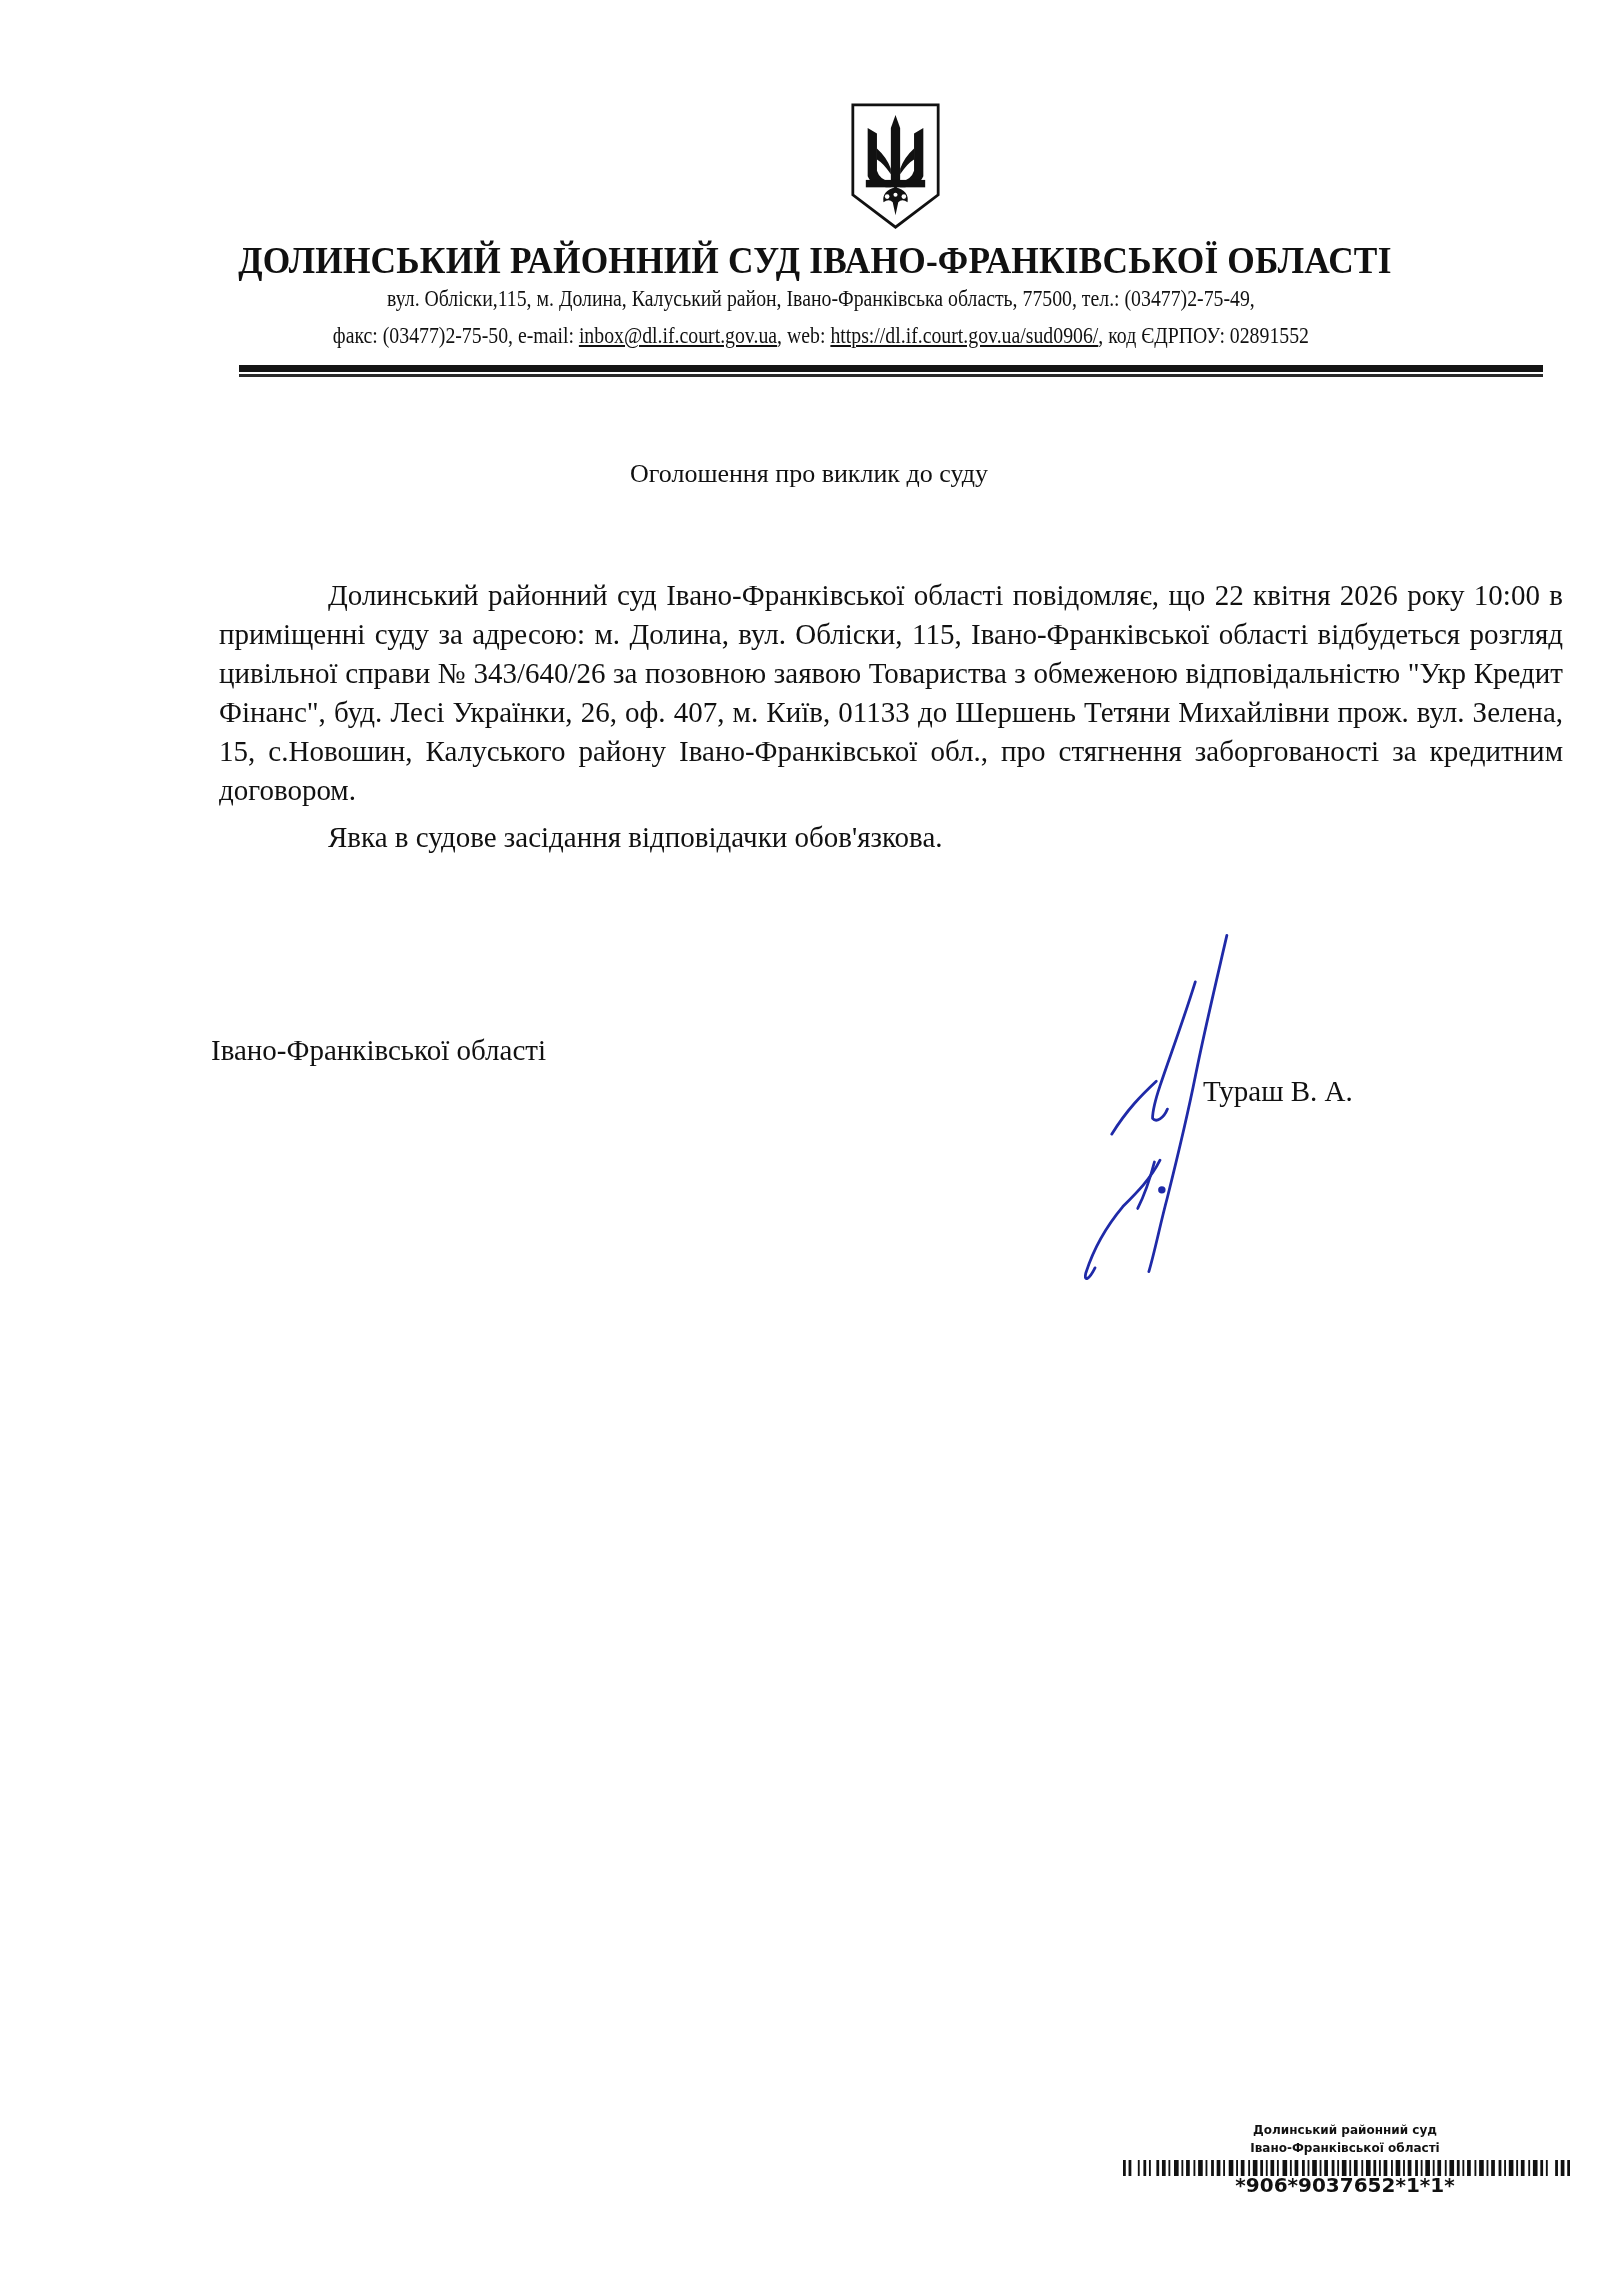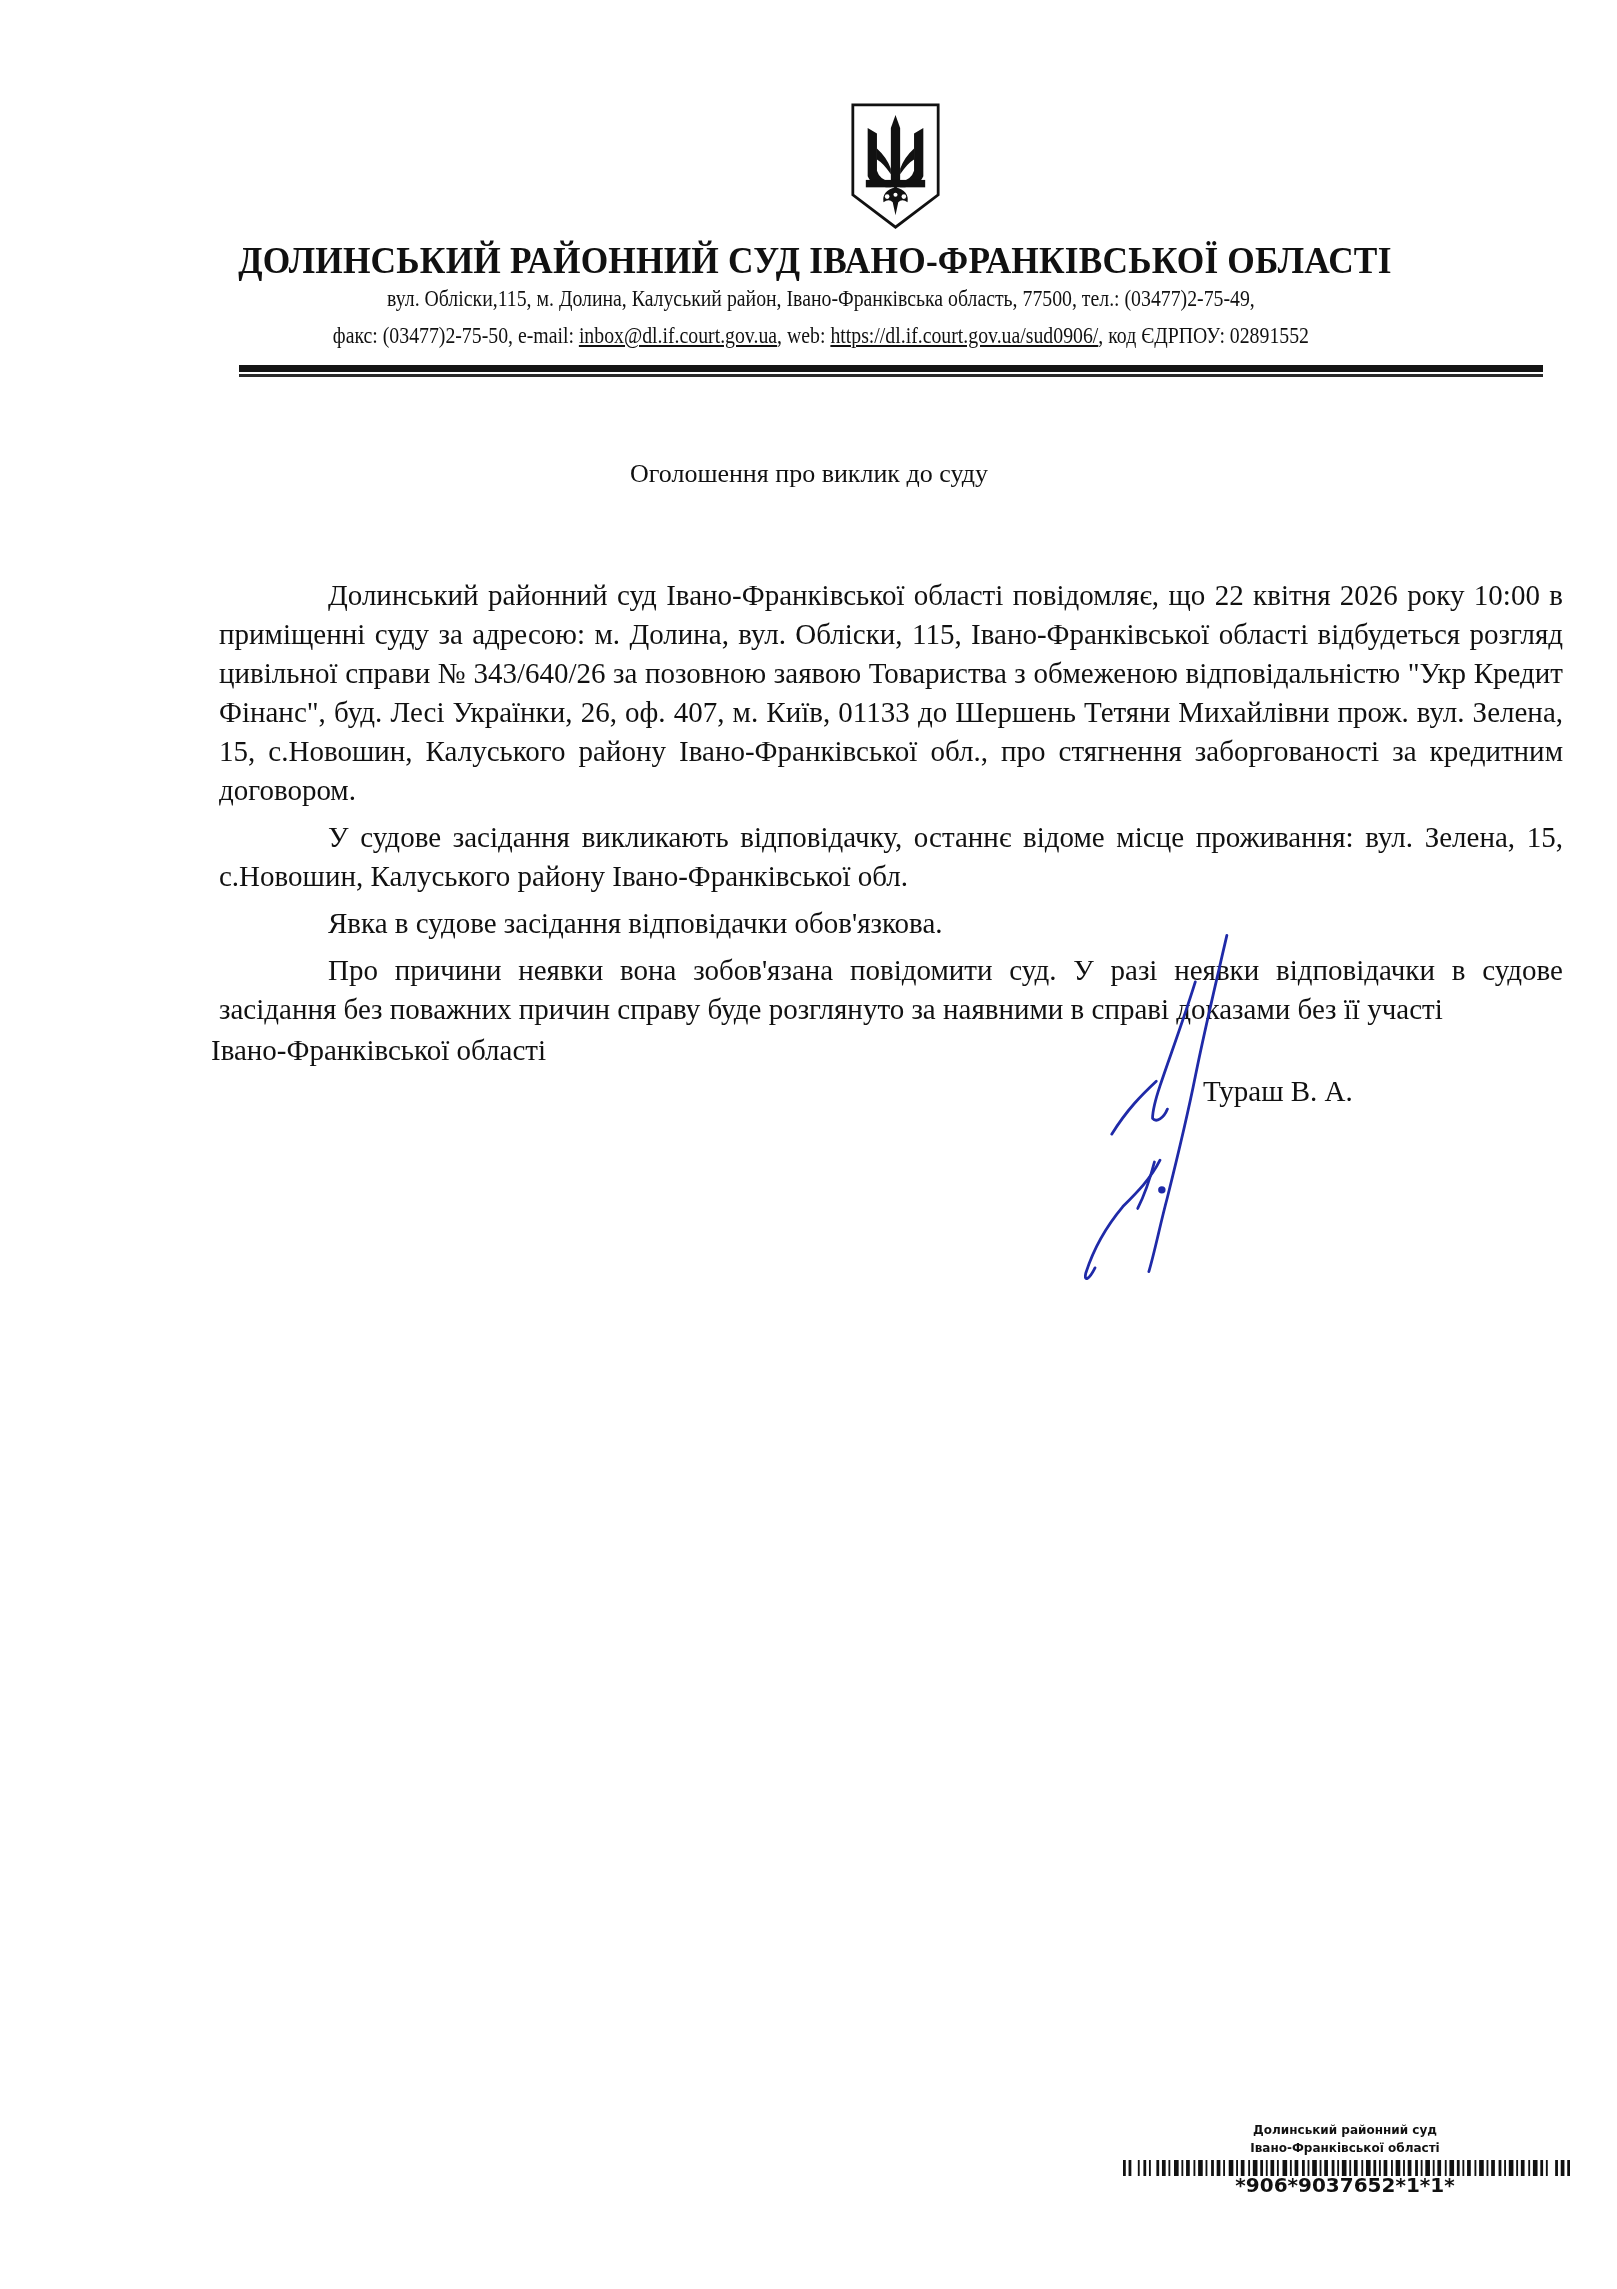--- a/index.html
+++ b/index.html
@@ -177,23 +177,21 @@
 
 <div class="abs rule-thick"></div>
 <div class="abs rule-thin"></div>
 
 <div class="abs notice-heading">
   <div>Оголошення про виклик до суду</div>
 </div>
 
 <div class="abs body-text">
   <p>Долинський районний суд Івано-Франківської області повідомляє, що 22 квітня 2026 року 10:00 в приміщенні суду за адресою: м. Долина, вул. Обліски, 115, Івано-Франківської області відбудеться розгляд цивільної справи № 343/640/26 за позовною заявою Товариства з обмеженою відповідальністю "Укр Кредит Фінанс", буд. Лесі Українки, 26, оф. 407, м. Київ, 01133  до  Шершень Тетяни Михайлівни прож. вул. Зелена,  15, с.Новошин, Калуського району  Івано-Франківської обл., про стягнення заборгованості за кредитним договором.</p>
-  <p>У судове засідання викликають відповідачку, останнє відоме місце проживання: вул. Зелена, 15, с.Новошин, Калуського району  Івано-Франківської обл.</p>
   <p>Явка в судове засідання відповідачки обов'язкова.</p>
-  <p>Про причини неявки вона зобов'язана повідомити суд. У разі неявки відповідачки в судове засідання без поважних причин справу буде розглянуто за наявними в справі доказами без її участі</p>
 </div>
 
 <div class="abs sig-left">
   <div>Івано-Франківської області</div>
 </div>
 
 <svg class="abs signature" viewBox="0 0 200 420" xmlns="http://www.w3.org/2000/svg">
   <g fill="none" stroke="#1f2aa8" stroke-width="3" stroke-linecap="round" stroke-linejoin="round">
 
     <path d="M172 8 C160 60 148 110 138 160 C128 210 118 250 108 290 C100 320 94 350 88 370"></path>

